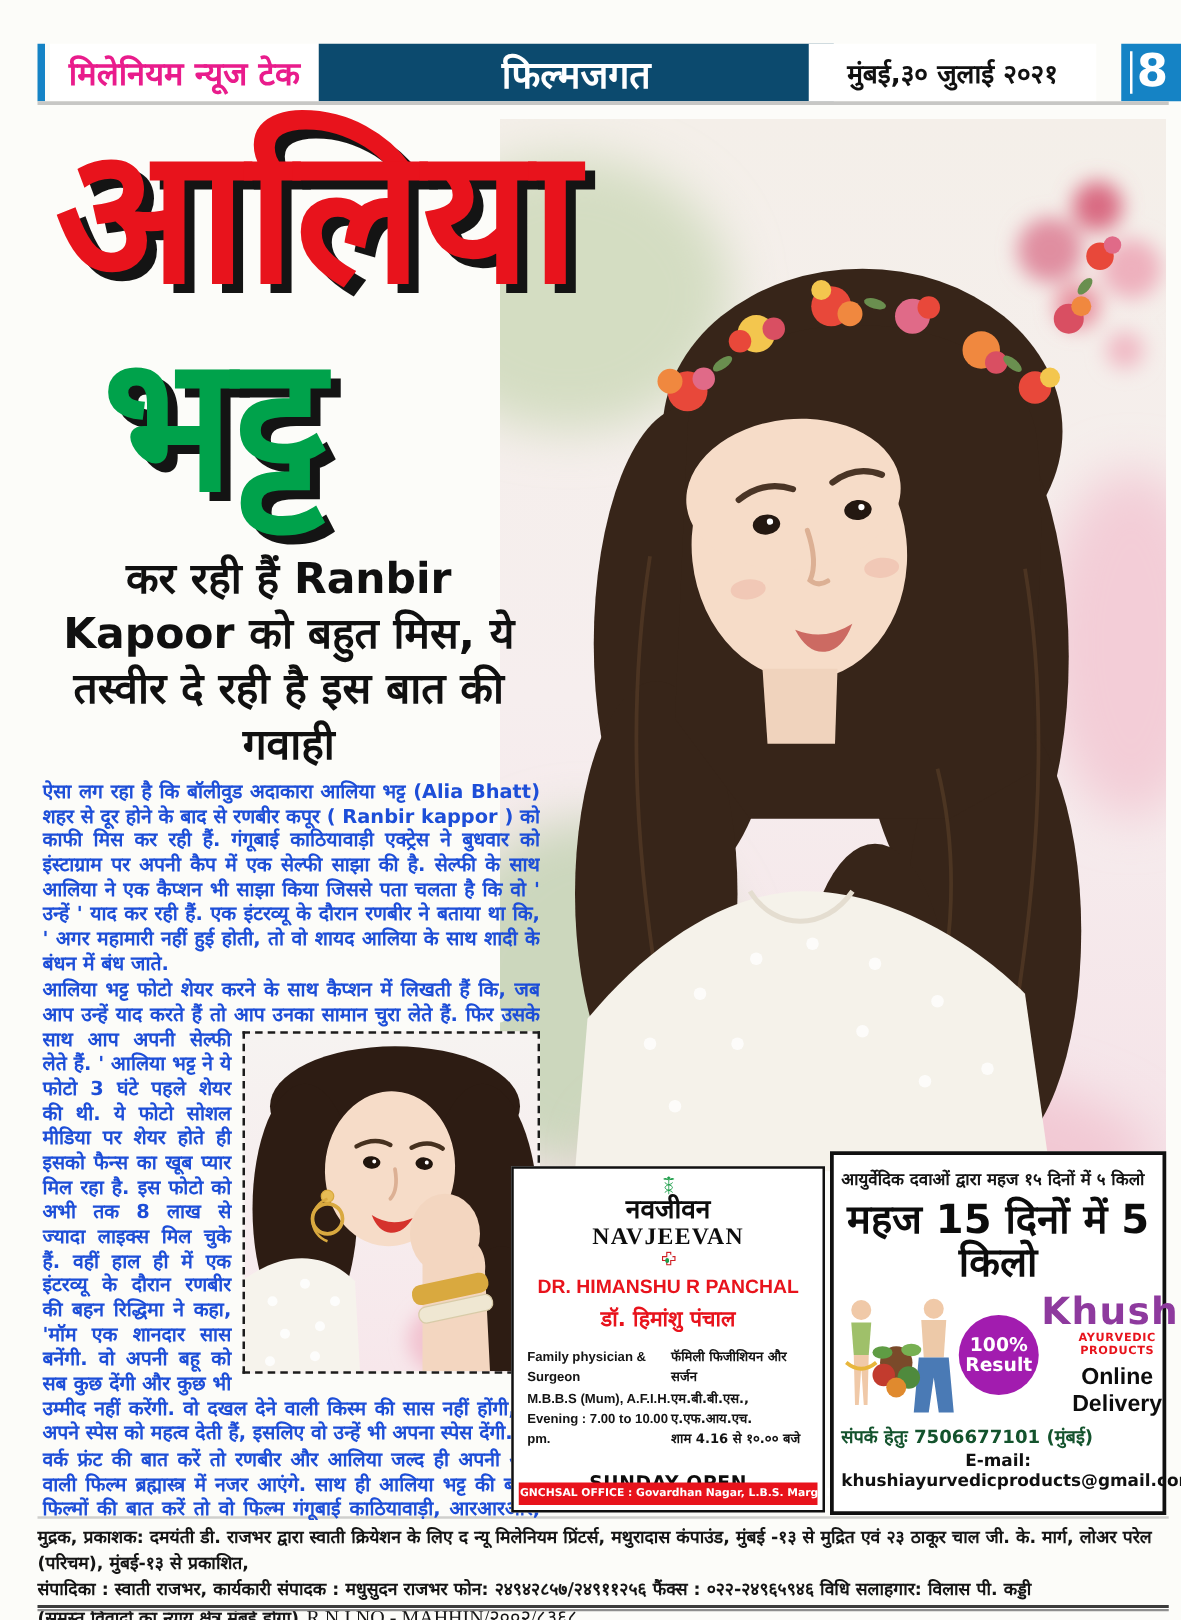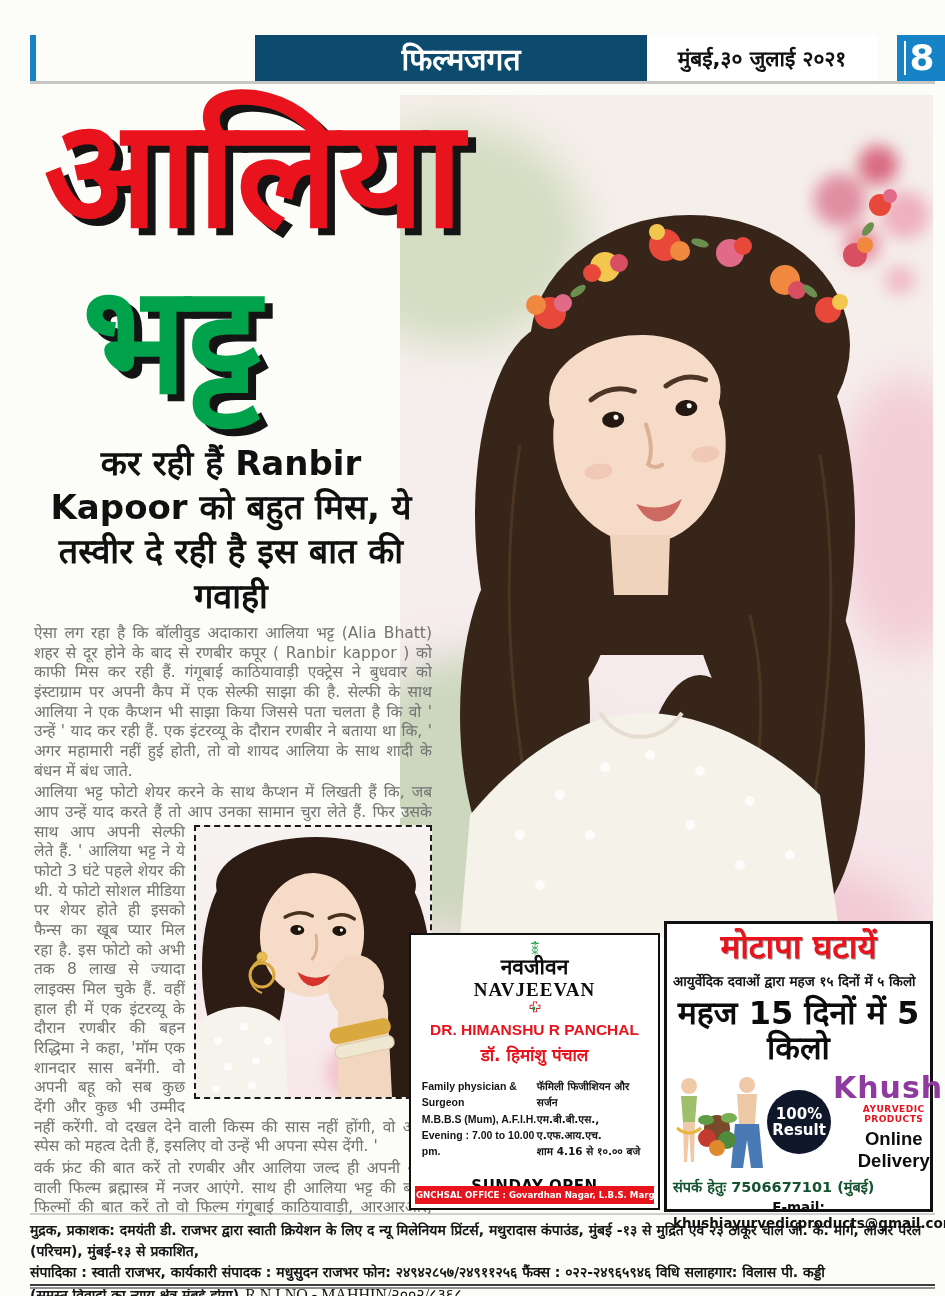--- a/index.html
+++ b/index.html
@@ -23,21 +23,21 @@
   .mainphoto{position:absolute;left:400px;top:95px;width:533px;height:842px;z-index:1;overflow:hidden;}
   
   .hl1{position:absolute;left:44px;top:92px;z-index:3;font-size:150px;line-height:1.1;font-weight:700;color:#e8131c;
        text-shadow:8px 7px 0 #141414;white-space:nowrap;}
   .hl2{position:absolute;left:82px;top:258px;z-index:3;font-size:150px;line-height:1.1;font-weight:700;color:#00a24b;
        text-shadow:8px 7px 0 #141414;white-space:nowrap;}
   .subhl{position:absolute;left:32px;top:441px;width:398px;z-index:3;text-align:center;
          font-size:34px;line-height:1.3;font-weight:700;color:#101010;}
   
   .article{position:absolute;left:34px;top:624px;width:398px;height:592px;z-index:3;overflow:hidden;
-           font-size:15.5px;line-height:1.27;font-weight:400;text-align:justify;color:#737373;}
+           font-size:15.5px;line-height:1.27;font-weight:700;text-align:justify;color:#1d4ed8;}
   .article p{margin:0 0 2px 0;text-indent:0;}
   .inset{float:right;width:238px;height:274px;border:2px dashed #1b1b1b;margin:2px 0 4px 9px;background:#f6f1ef;overflow:hidden;}
   .inset svg{display:block;}
   
   .ad-nav{position:absolute;left:409px;top:933px;width:251px;height:277px;z-index:4;background:#fff;
           border:2px solid #101010;box-shadow:0 0 0 1px #fff inset;padding:6px 6px 0 6px;}
   .ad-nav-head{display:flex;align-items:center;justify-content:flex-start;height:72px;flex-direction:column;}
   .ad-nav-title{flex:1;text-align:center;}
   .ad-nav-title .hi{font-size:21px;font-weight:700;color:#0d0d0d;line-height:1.1;}
   .ad-nav-title .en{font-size:19px;font-weight:700;letter-spacing:1px;color:#0d0d0d;line-height:1.15;font-family:"Liberation Serif","DejaVu Serif",serif;}
@@ -48,21 +48,21 @@
   .ad-nav-sunday{text-align:center;font-weight:700;font-size:15px;margin-top:18px;color:#0d0d0d;letter-spacing:.5px;}
   .ad-nav-office{position:absolute;left:4px;right:4px;bottom:4px;background:#e8131c;color:#fff;font-weight:700;
                  font-size:8.6px;text-align:center;padding:4px 1px;white-space:nowrap;}
   .ad-khu{position:absolute;left:664px;top:921px;width:269px;height:291px;z-index:4;background:#fff;
           border:3px solid #101010;padding:4px 6px;}
   .ad-khu-title{text-align:center;color:#e8131c;font-weight:700;font-size:33px;line-height:1.15;text-shadow:1px 1px 0 #9d9d9d;}
   .ad-khu-sub1{text-align:left;color:#141414;font-weight:700;font-size:13.5px;margin-top:6px;}
   .ad-khu-sub2{text-align:center;color:#0c0c0c;font-weight:700;font-size:32px;margin-top:6px;line-height:1.1;}
   .ad-khu-row{display:flex;align-items:center;margin-top:6px;height:100px;}
   .ad-khu-people{width:92px;height:100px;flex:none;}
-  .ad-khu-badge{flex:none;width:64px;height:64px;border-radius:50%;background:#0f172a;color:#fff;display:flex;flex-direction:column;
+  .ad-khu-badge{flex:none;width:64px;height:64px;border-radius:50%;background:#a21caf;color:#fff;display:flex;flex-direction:column;
                 align-items:center;justify-content:center;font-weight:700;font-size:15px;line-height:1.1;margin:0 2px;}
   .ad-khu-brandcol{flex:1;text-align:center;}
   .brand-khushi{color:#8e3a9e;font-weight:700;font-size:30px;line-height:1;letter-spacing:1px;}
   .brand-sub{color:#e8131c;font-weight:700;font-size:9px;letter-spacing:.5px;margin-top:1px;}
   .brand-delivery{color:#0d0d0d;font-weight:700;font-size:18.5px;margin-top:4px;font-family:"Liberation Sans",sans-serif;}
   .ad-khu-contact{font-weight:700;font-size:14.5px;color:#14532d;margin-top:4px;}
   .ad-khu-email{font-weight:700;font-size:13.5px;color:#111;margin-top:3px;text-align:center;}
   
   .foot-rule-top{position:absolute;left:30px;top:1213px;width:905px;height:2px;background:#cfcfcd;z-index:2;}
   .footer{position:absolute;left:30px;top:1220px;width:905px;z-index:3;font-size:14px;font-weight:600;color:#151515;line-height:1.5;}
@@ -71,20 +71,21 @@
   .foot-rule-bot{position:absolute;left:30px;top:1284px;width:905px;height:5px;z-index:3;
                  background:linear-gradient(#3c3c3c 0 45%,#ffffff 45% 62%,#8f8f8f 62% 100%);}
 </style>
 </head>
 <body>
 
 <div class="page">
 
   <div class="hdr">
     <div class="hdr-accent"></div>
+    <div class="hdr-logo">मिलेनियम न्यूज टेक</div>
     <div class="hdr-blue">
       <span class="hdr-section">फिल्मजगत</span>
     </div>
     <div class="hdr-date">मुंबई,३० जुलाई २०२१</div>
     <div class="hdr-pageno">
       <span class="sep"></span>
       <span class="num">8</span>
     </div>
   </div>
   <div class="hdr-rule"></div>
@@ -308,21 +309,20 @@
         <div>फॅमिली फिजीशियन और सर्जन</div>
         <div>एम.बी.बी.एस., ए.एफ.आय.एच.</div>
         <div>शाम 4.16 से १०.०० बजे</div>
       </div>
     </div>
     <div class="ad-nav-sunday">SUNDAY OPEN</div>
     <div class="ad-nav-office">GNCHSAL OFFICE : Govardhan Nagar, L.B.S. Marg, Mulund (W), Mumbai - 400 080</div>
   </div>
 
   <div class="ad-khu">
-    <div class="ad-khu-title">मोटापा घटायें</div>
     <div class="ad-khu-sub1">आयुर्वेदिक दवाओं द्वारा महज १५ दिनों में ५ किलो</div>
     <div class="ad-khu-sub2">महज 15 दिनों में 5 किलो</div>
     <div class="ad-khu-row">
       <svg class="ad-khu-people" viewBox="0 0 92 100">
         <circle cx="16" cy="14" r="8" fill="#f0c9a8"></circle>
         <path d="M8,24 h16 l-2,26 h-12 Z" fill="#9fc06a"></path>
         <path d="M10,50 h12 l-1,40 h-3 l-2,-30 l-2,30 h-3 Z" fill="#f0c9a8"></path>
         <path d="M4,56 q12,10 24,0" stroke="#e8b63c" stroke-width="3" fill="none"></path>
         <circle cx="74" cy="13" r="8" fill="#f0c9a8"></circle>
         <path d="M64,22 h20 l-2,30 h-16 Z" fill="#edc9a8"></path>

